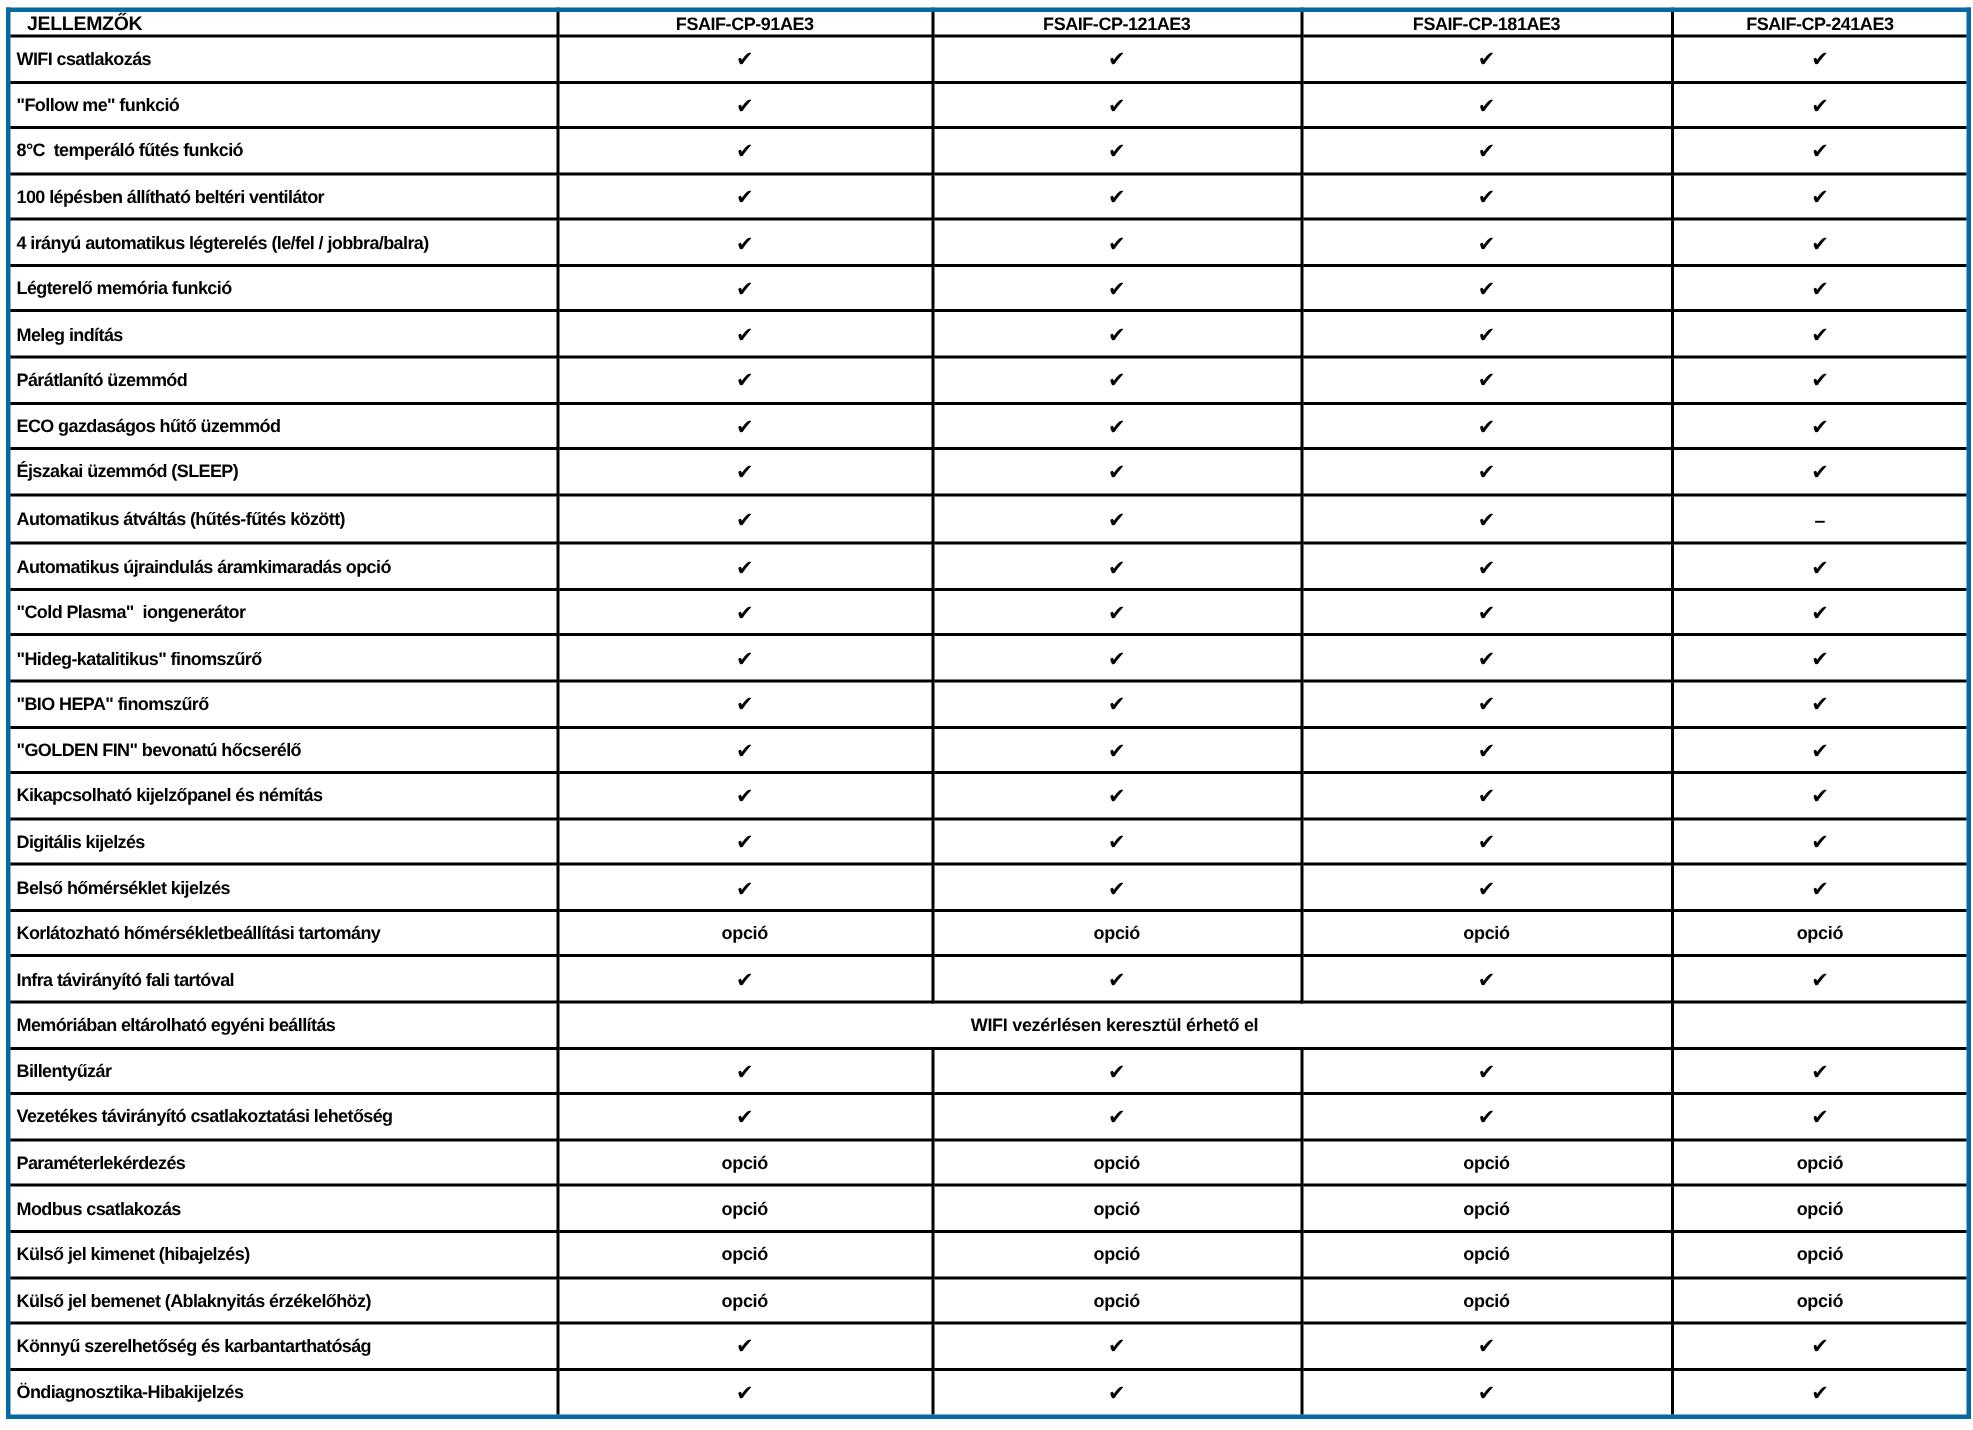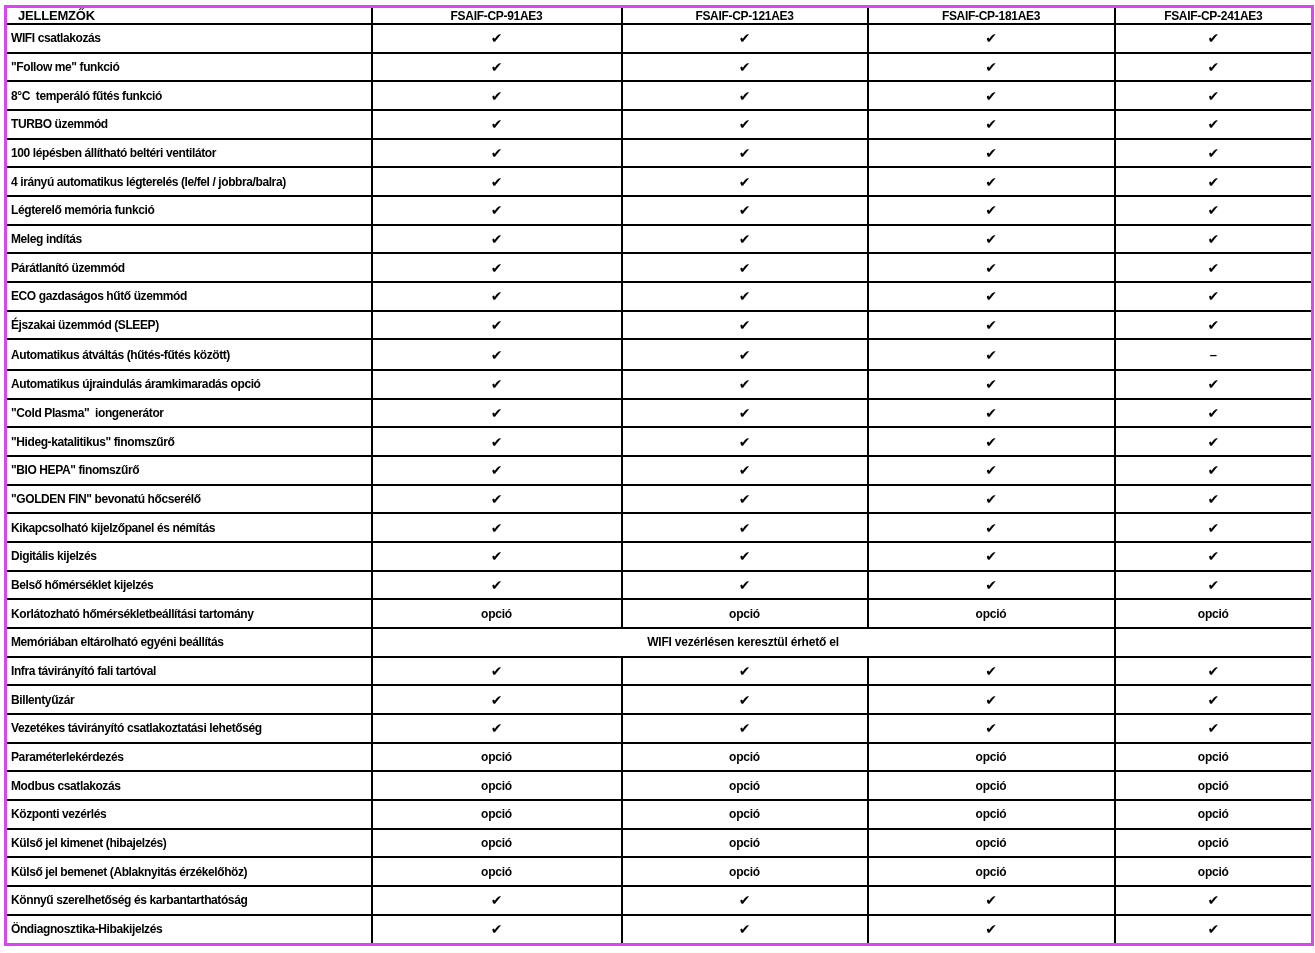--- a/index.html
+++ b/index.html
@@ -13,21 +13,21 @@
     height: 953px;
     background: #ffffff;
     box-sizing: border-box;
     padding: 5px 4px 6px 4px;
   }
   table.spec-table {
     width: 1307px;
     height: 941px;
     border-collapse: collapse;
     table-layout: fixed;
-    border: 3px solid #d946ef;
+    border: 3px solid #0369a1;
     color: #000000;
   }
   .spec-table th, .spec-table td {
     border: 2px solid #000000;
     padding: 0;
     font-weight: bold;
     color: #000000;
     overflow: hidden;
   }
   th.feature-head {
@@ -110,27 +110,20 @@
           <td class="value-cell check">✔</td>
         </tr>
         <tr>
           <td class="feature-label">8°C  temperáló fűtés funkció</td>
           <td class="value-cell check">✔</td>
           <td class="value-cell check">✔</td>
           <td class="value-cell check">✔</td>
           <td class="value-cell check">✔</td>
         </tr>
         <tr>
-          <td class="feature-label">TURBO üzemmód</td>
-          <td class="value-cell check">✔</td>
-          <td class="value-cell check">✔</td>
-          <td class="value-cell check">✔</td>
-          <td class="value-cell check">✔</td>
-        </tr>
-        <tr>
           <td class="feature-label">100 lépésben állítható beltéri ventilátor</td>
           <td class="value-cell check">✔</td>
           <td class="value-cell check">✔</td>
           <td class="value-cell check">✔</td>
           <td class="value-cell check">✔</td>
         </tr>
         <tr>
           <td class="feature-label">4 irányú automatikus légterelés (le/fel / jobbra/balra)</td>
           <td class="value-cell check">✔</td>
           <td class="value-cell check">✔</td>
@@ -234,34 +227,34 @@
           <td class="value-cell check">✔</td>
           <td class="value-cell check">✔</td>
           <td class="value-cell check">✔</td>
         </tr>
         <tr>
           <td class="feature-label">Korlátozható hőmérsékletbeállítási tartomány</td>
           <td class="value-cell opcio">opció</td>
           <td class="value-cell opcio">opció</td>
           <td class="value-cell opcio">opció</td>
           <td class="value-cell opcio">opció</td>
+        </tr>
+        <tr>
+          <td class="feature-label">Infra távirányító fali tartóval</td>
+          <td class="value-cell check">✔</td>
+          <td class="value-cell check">✔</td>
+          <td class="value-cell check">✔</td>
+          <td class="value-cell check">✔</td>
         </tr>
         <tr>
           <td class="feature-label">Memóriában eltárolható egyéni beállítás</td>
           <td colspan="3" class="span-cell">WIFI vezérlésen keresztül érhető el</td>
           <td class="value-cell"></td>
         </tr>
         <tr>
-          <td class="feature-label">Infra távirányító fali tartóval</td>
-          <td class="value-cell check">✔</td>
-          <td class="value-cell check">✔</td>
-          <td class="value-cell check">✔</td>
-          <td class="value-cell check">✔</td>
-        </tr>
-        <tr>
           <td class="feature-label">Billentyűzár</td>
           <td class="value-cell check">✔</td>
           <td class="value-cell check">✔</td>
           <td class="value-cell check">✔</td>
           <td class="value-cell check">✔</td>
         </tr>
         <tr>
           <td class="feature-label">Vezetékes távirányító csatlakoztatási lehetőség</td>
           <td class="value-cell check">✔</td>
           <td class="value-cell check">✔</td>
@@ -270,27 +263,20 @@
         </tr>
         <tr>
           <td class="feature-label">Paraméterlekérdezés</td>
           <td class="value-cell opcio">opció</td>
           <td class="value-cell opcio">opció</td>
           <td class="value-cell opcio">opció</td>
           <td class="value-cell opcio">opció</td>
         </tr>
         <tr>
           <td class="feature-label">Modbus csatlakozás</td>
-          <td class="value-cell opcio">opció</td>
-          <td class="value-cell opcio">opció</td>
-          <td class="value-cell opcio">opció</td>
-          <td class="value-cell opcio">opció</td>
-        </tr>
-        <tr>
-          <td class="feature-label">Központi vezérlés</td>
           <td class="value-cell opcio">opció</td>
           <td class="value-cell opcio">opció</td>
           <td class="value-cell opcio">opció</td>
           <td class="value-cell opcio">opció</td>
         </tr>
         <tr>
           <td class="feature-label">Külső jel kimenet (hibajelzés)</td>
           <td class="value-cell opcio">opció</td>
           <td class="value-cell opcio">opció</td>
           <td class="value-cell opcio">opció</td>

